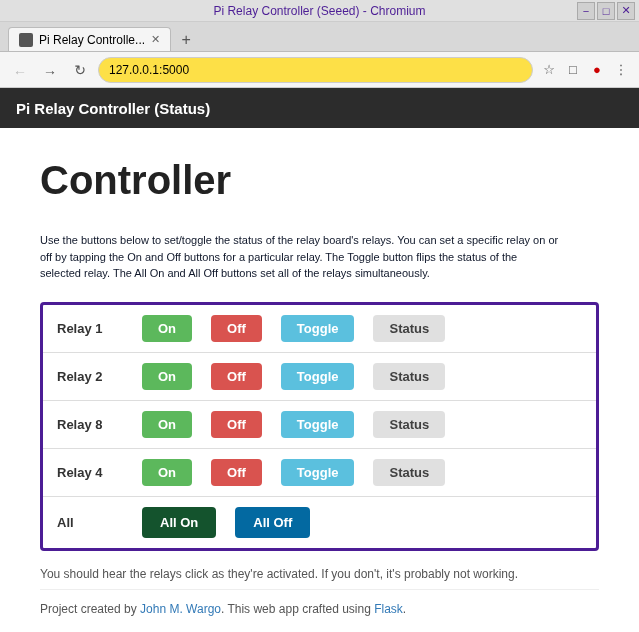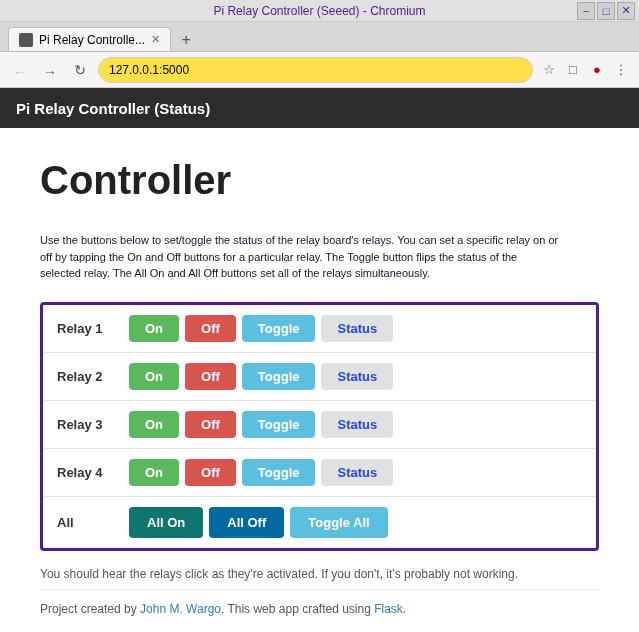--- a/index.html
+++ b/index.html
@@ -198,26 +198,27 @@
 
     
     .btn {
       padding: 6px 16px;
       border: none;
       border-radius: 4px;
       font-size: 13px;
       font-weight: bold;
       cursor: pointer;
       color: white;
+      margin-left: 13px;
     }
     .btn-on { background: #5cb85c; }
     .btn-off { background: #d9534f; }
     .btn-toggle { background: #5bc0de; }
-    .btn-status { background: #e0e0e0; color: #1d4ed8; }
-    .btn-all-on { background: #0f766e; padding: 8px 18px; font-size: 13px; }
+    .btn-status { background: #e0e0e0; color: #404040; }
+    .btn-all-on { background: #14532d; padding: 8px 18px; font-size: 13px; }
     .btn-all-off { background: #0369a1; padding: 8px 18px; font-size: 13px; }
     .btn-toggle-all { background: #5bc0de; padding: 8px 18px; font-size: 13px; }
 
     .footer-note {
       font-size: 12px;
       color: #555;
       margin-bottom: 8px;
     }
     .footer-credit {
       font-size: 12px;
@@ -286,21 +287,21 @@
     <div class="relay-row">
       <span class="relay-label">Relay 2</span>
       <div class="relay-buttons">
         <button class="btn btn-on">On</button>
         <button class="btn btn-off">Off</button>
         <button class="btn btn-toggle">Toggle</button>
         <button class="btn btn-status">Status</button>
       </div>
     </div>
     <div class="relay-row">
-      <span class="relay-label">Relay 3</span>
+      <span class="relay-label">Relay 8</span>
       <div class="relay-buttons">
         <button class="btn btn-on">On</button>
         <button class="btn btn-off">Off</button>
         <button class="btn btn-toggle">Toggle</button>
         <button class="btn btn-status">Status</button>
       </div>
     </div>
     <div class="relay-row">
       <span class="relay-label">Relay 4</span>
       <div class="relay-buttons">
@@ -309,21 +310,20 @@
         <button class="btn btn-toggle">Toggle</button>
         <button class="btn btn-status">Status</button>
       </div>
     </div>
 
     <div class="relay-row">
       <span class="relay-label">All</span>
       <div class="relay-buttons">
         <button class="btn btn-all-on">All On</button>
         <button class="btn btn-all-off">All Off</button>
-        <button class="btn btn-toggle-all">Toggle All</button>
       </div>
     </div>
   </div>
 
   <p class="footer-note">You should hear the relays click as they're activated. If you don't, it's probably not working.</p>
 
   <div class="footer-credit">
     <span>Project created by </span><a href="#">John M. Wargo</a><span>. This web app crafted using </span><a href="#">Flask</a><span>.</span>
   </div>
 </div>

